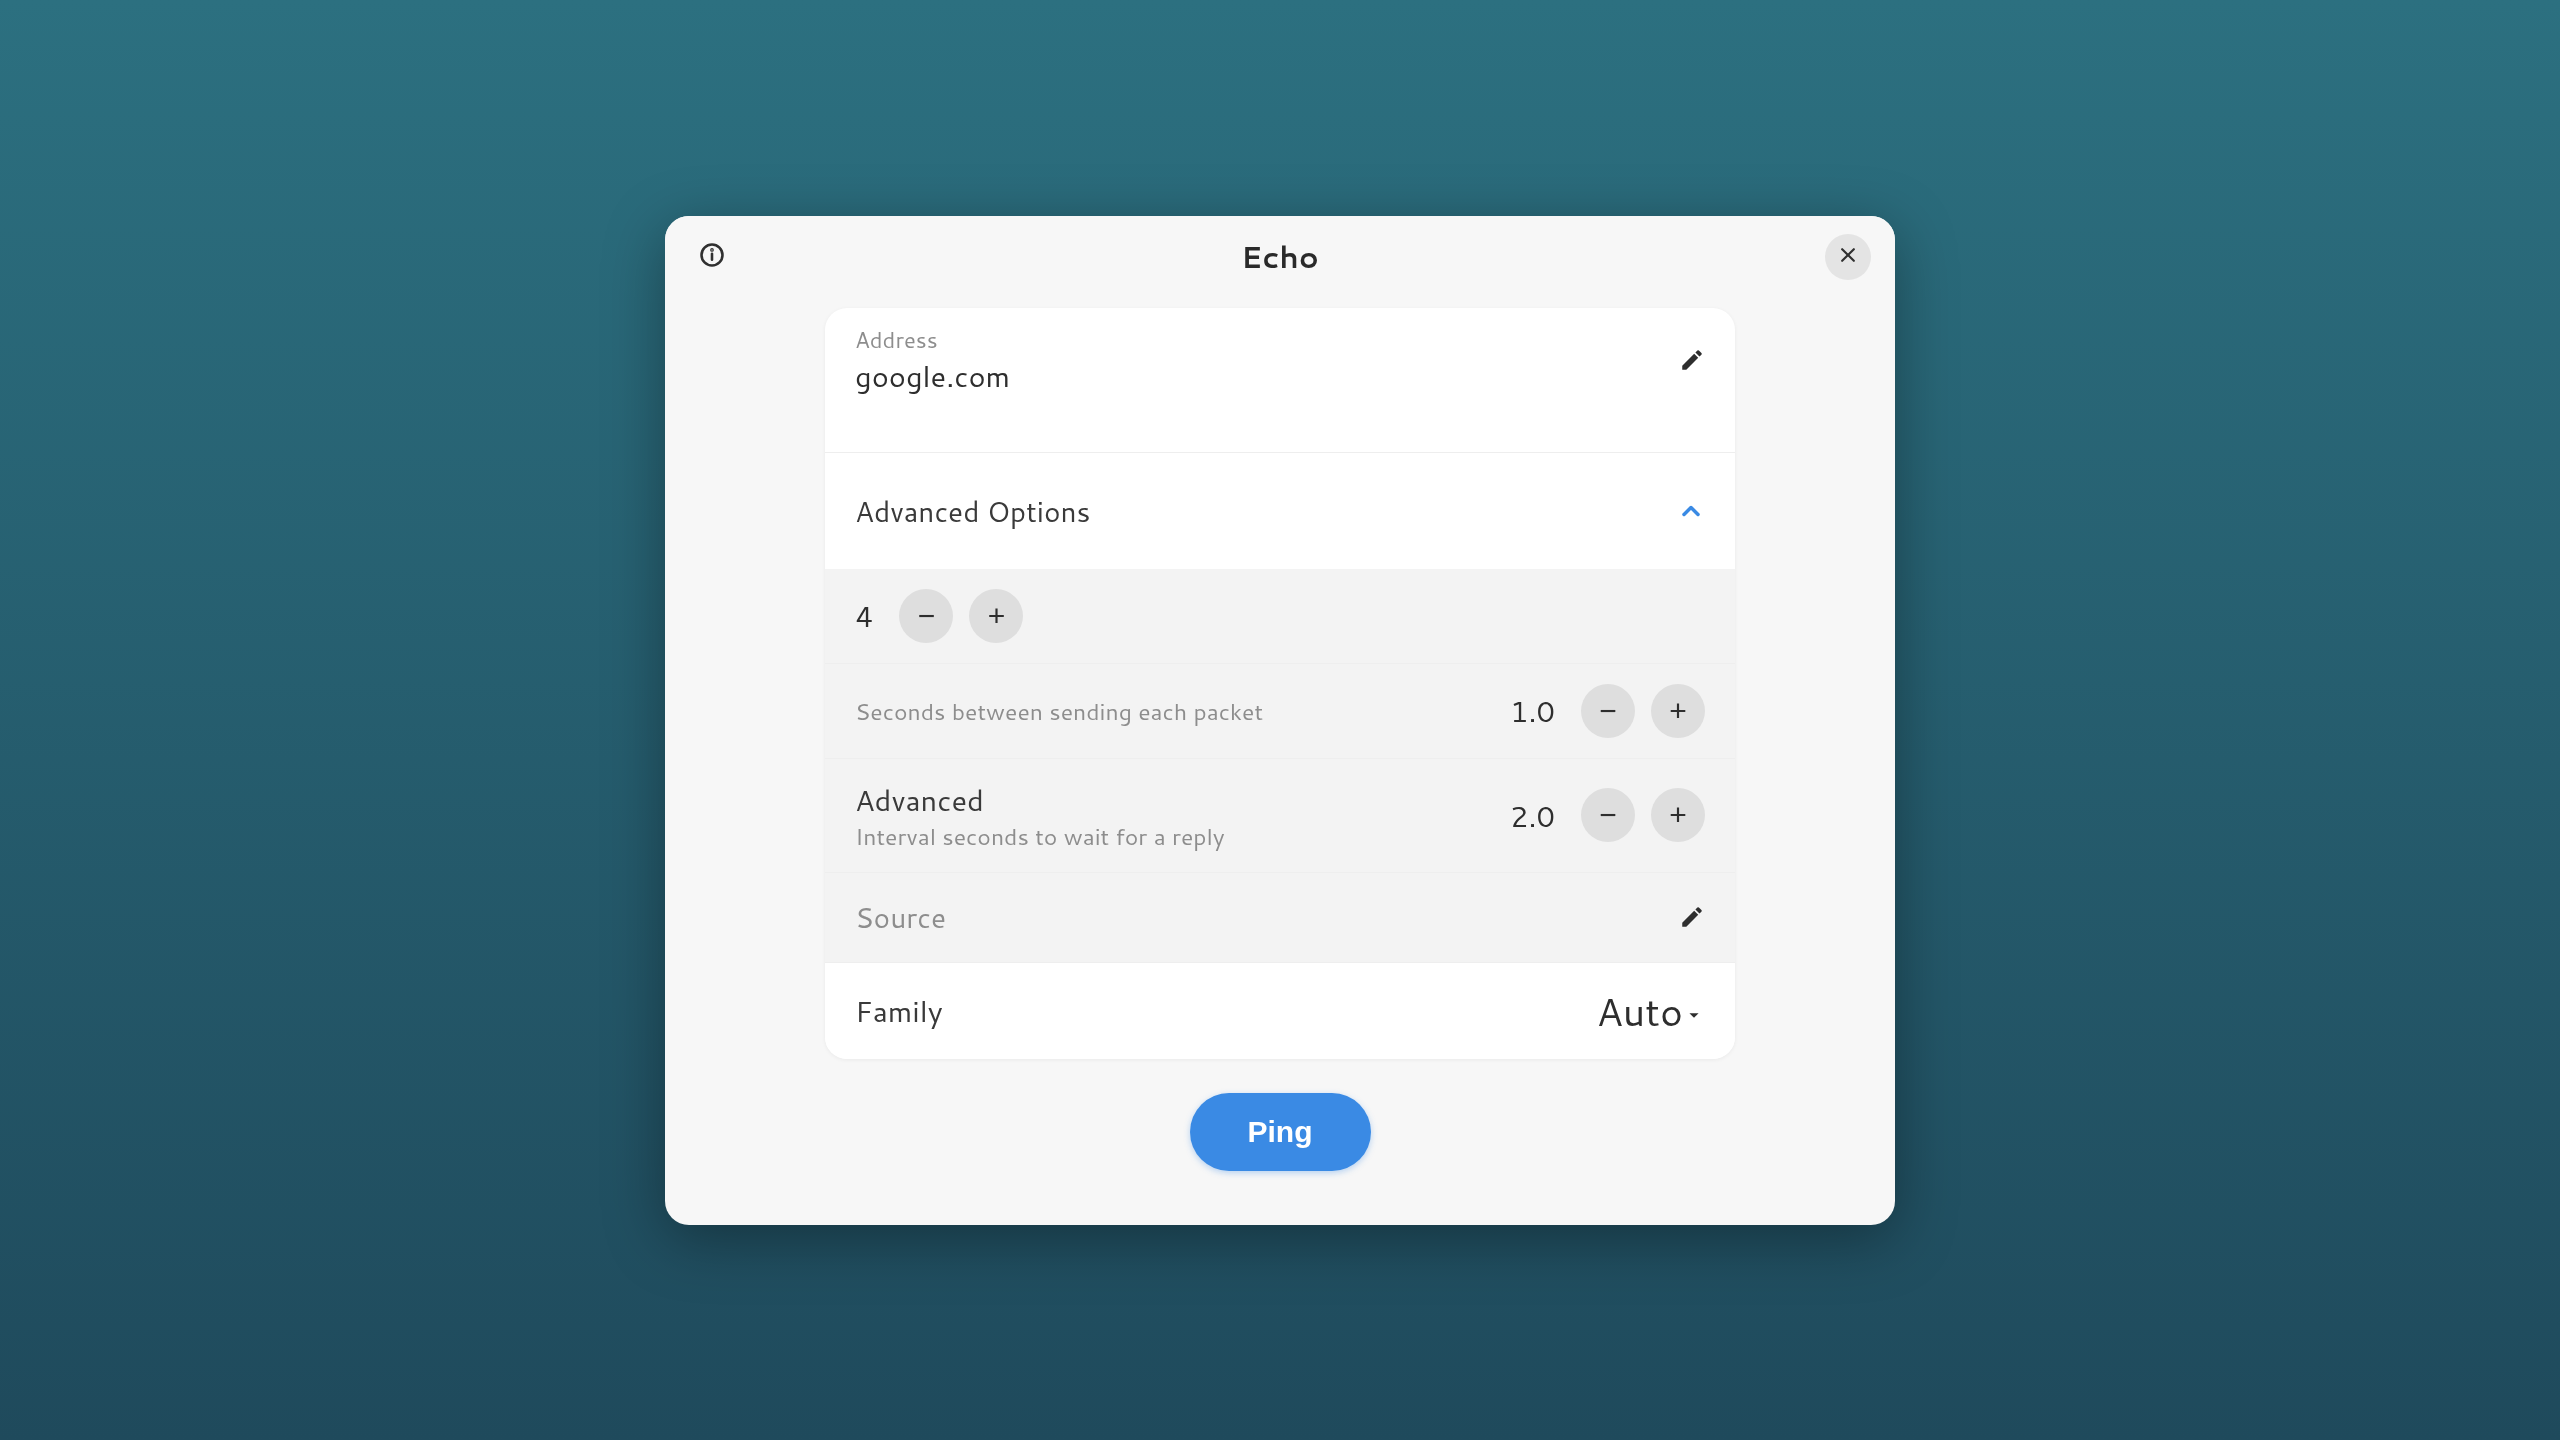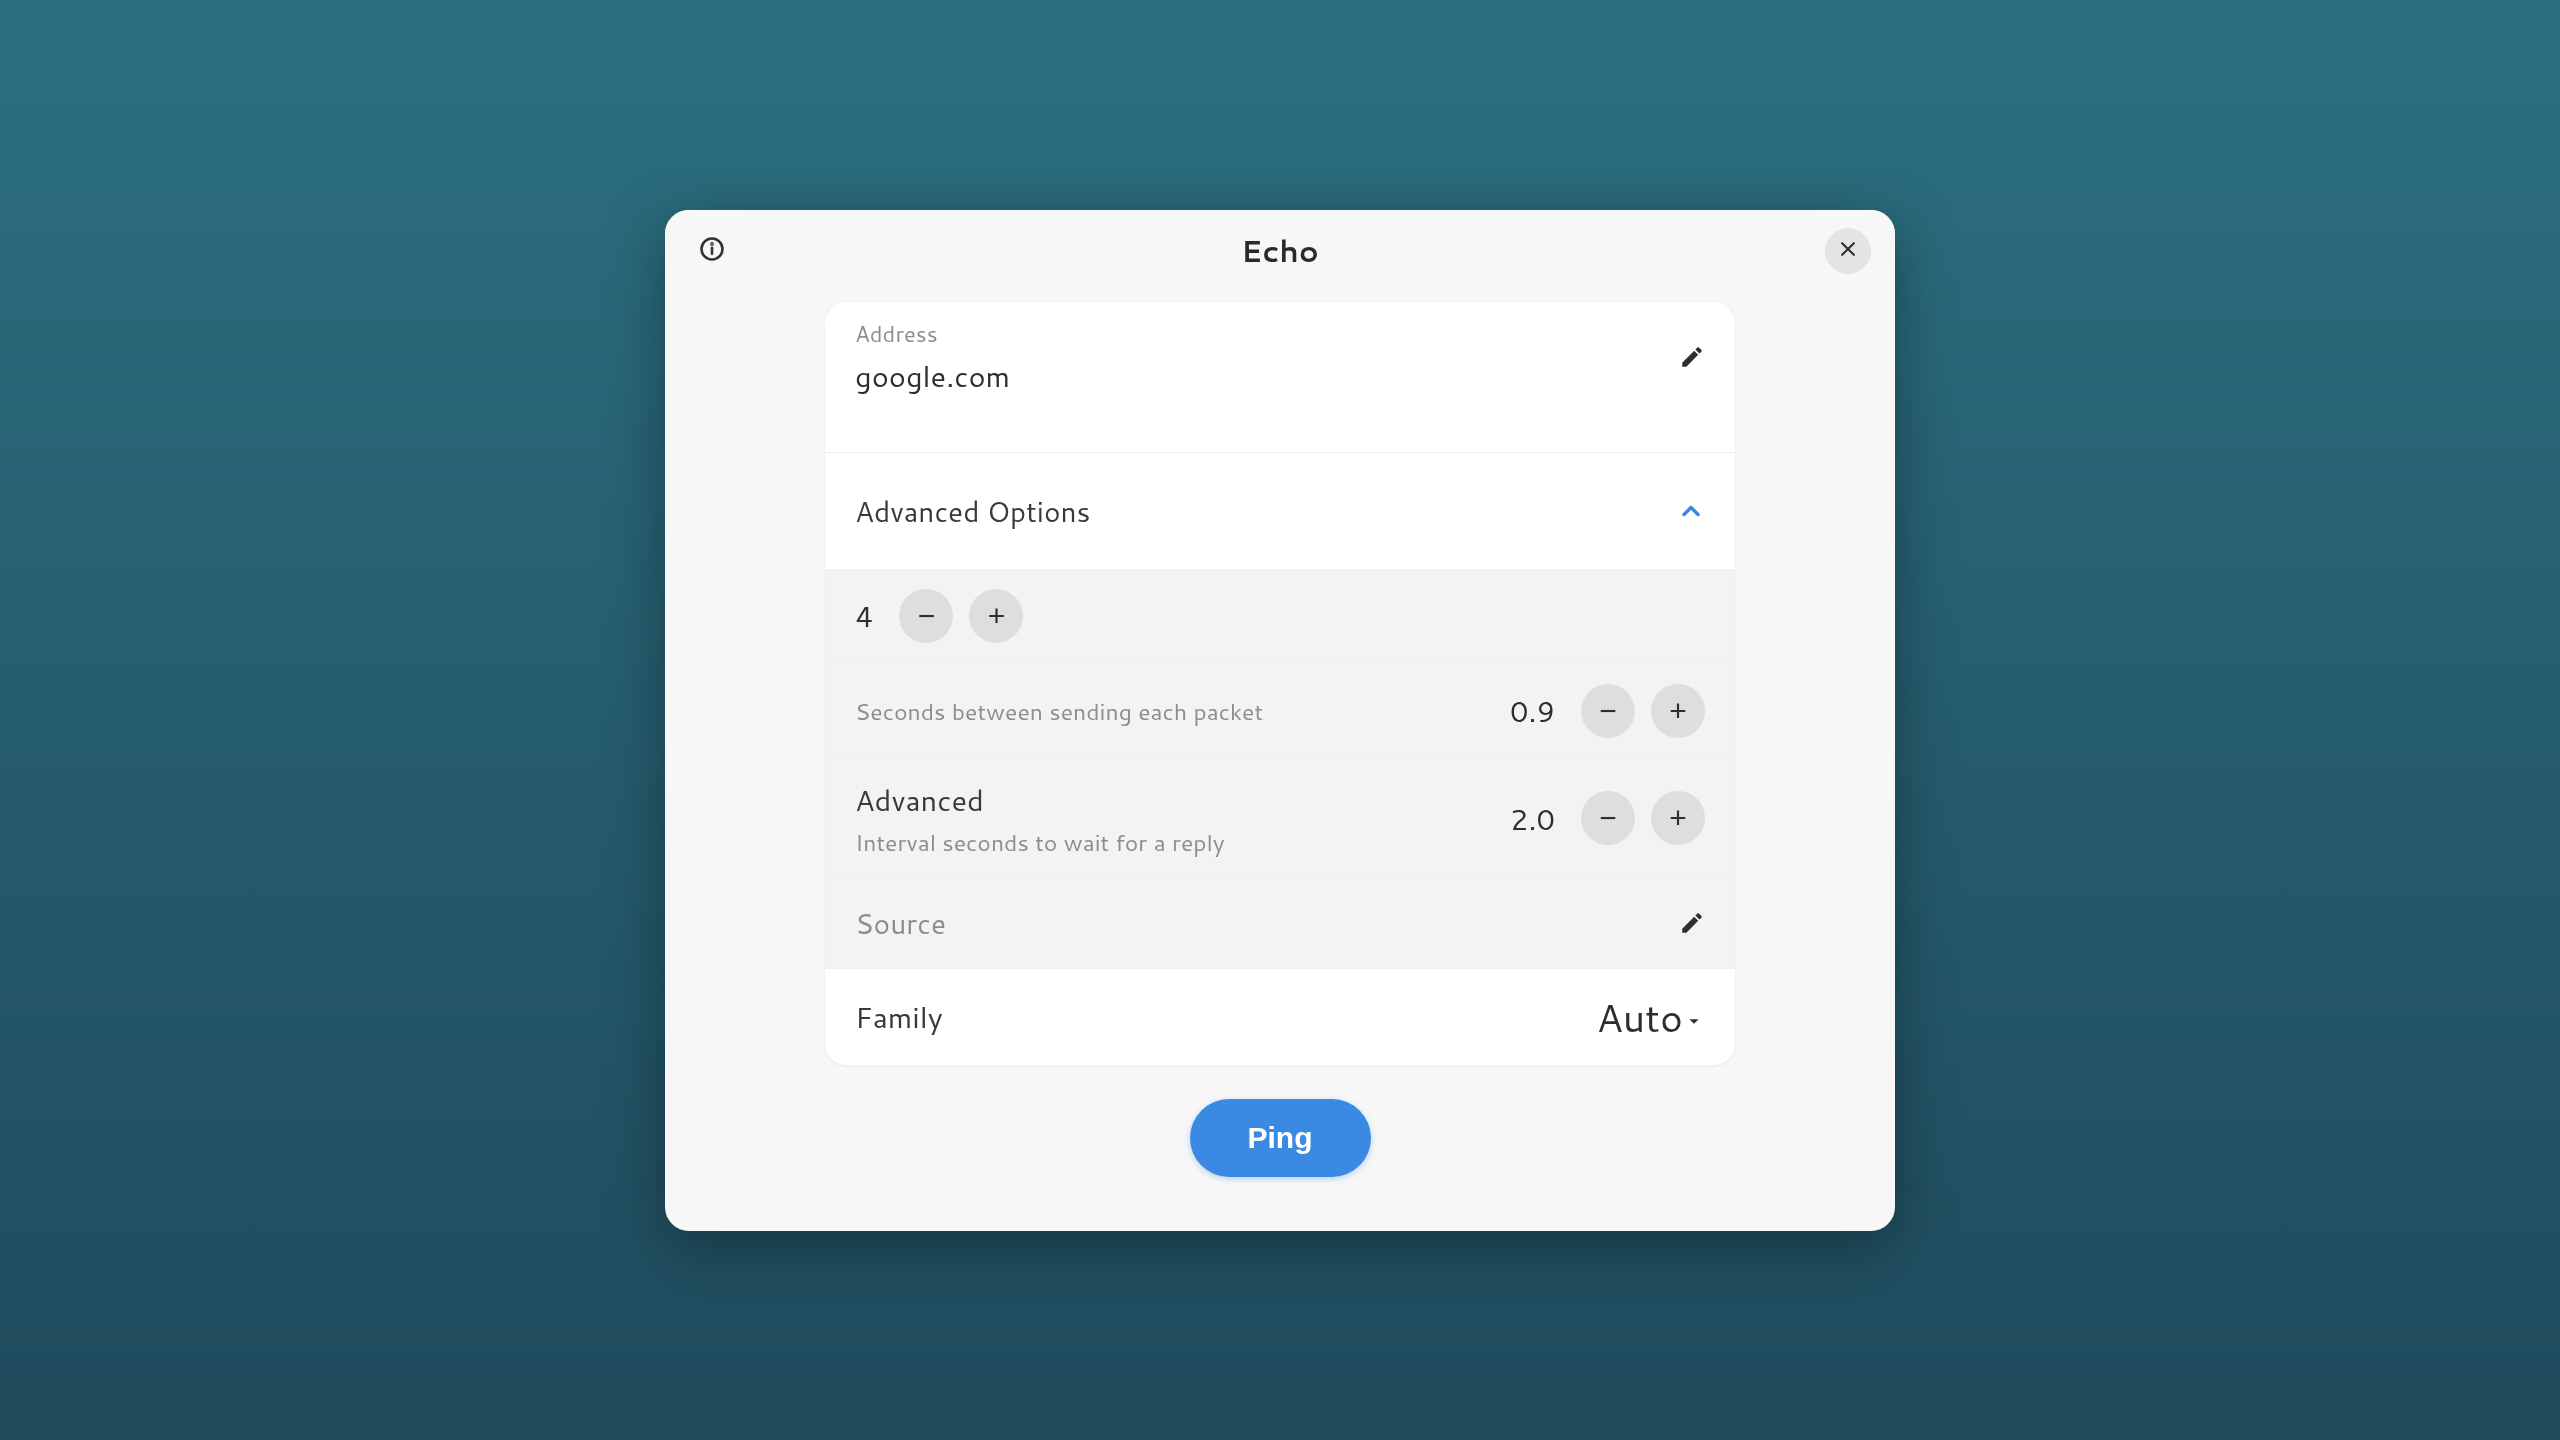--- a/index.html
+++ b/index.html
@@ -57,21 +57,21 @@
   }
   .row {
     display: flex;
     align-items: center;
     justify-content: space-between;
     padding: 20px 30px;
     border-top: 1px solid #eeeeee;
     min-height: 90px;
   }
   .row:first-child { border-top: none; }
-  .row .labels { display: flex; flex-direction: column; gap: 6px; }
+  .row .labels { display: flex; flex-direction: column; gap: 0; }
   .row .label-small {
     color: #8d8d8d;
     font-size: 22px;
     font-weight: 400;
   }
   .row .label-main {
     color: #2e2e2e;
     font-size: 29px;
     font-weight: 400;
   }
@@ -209,21 +209,21 @@
               <span>+</span>
             </button>
           </div>
         </div>
 
         <div class="row">
           <div class="labels">
             <span class="label-desc">Seconds between sending each packet</span>
           </div>
           <div class="value-controls">
-            <span class="value-text">0.9</span>
+            <span class="value-text">1.0</span>
             <button class="stepper-btn">
               <span>−</span>
             </button>
             <button class="stepper-btn">
               <span>+</span>
             </button>
           </div>
         </div>
 
         <div class="row">

